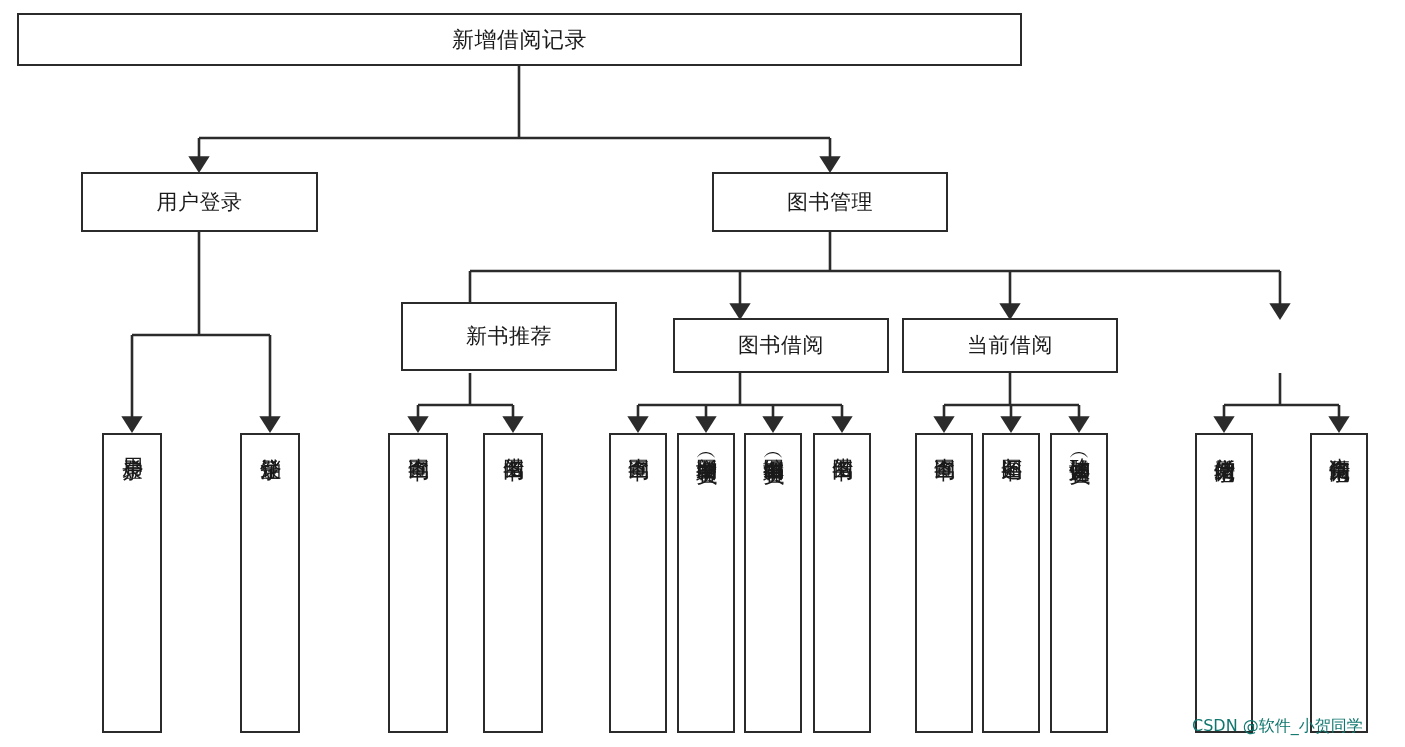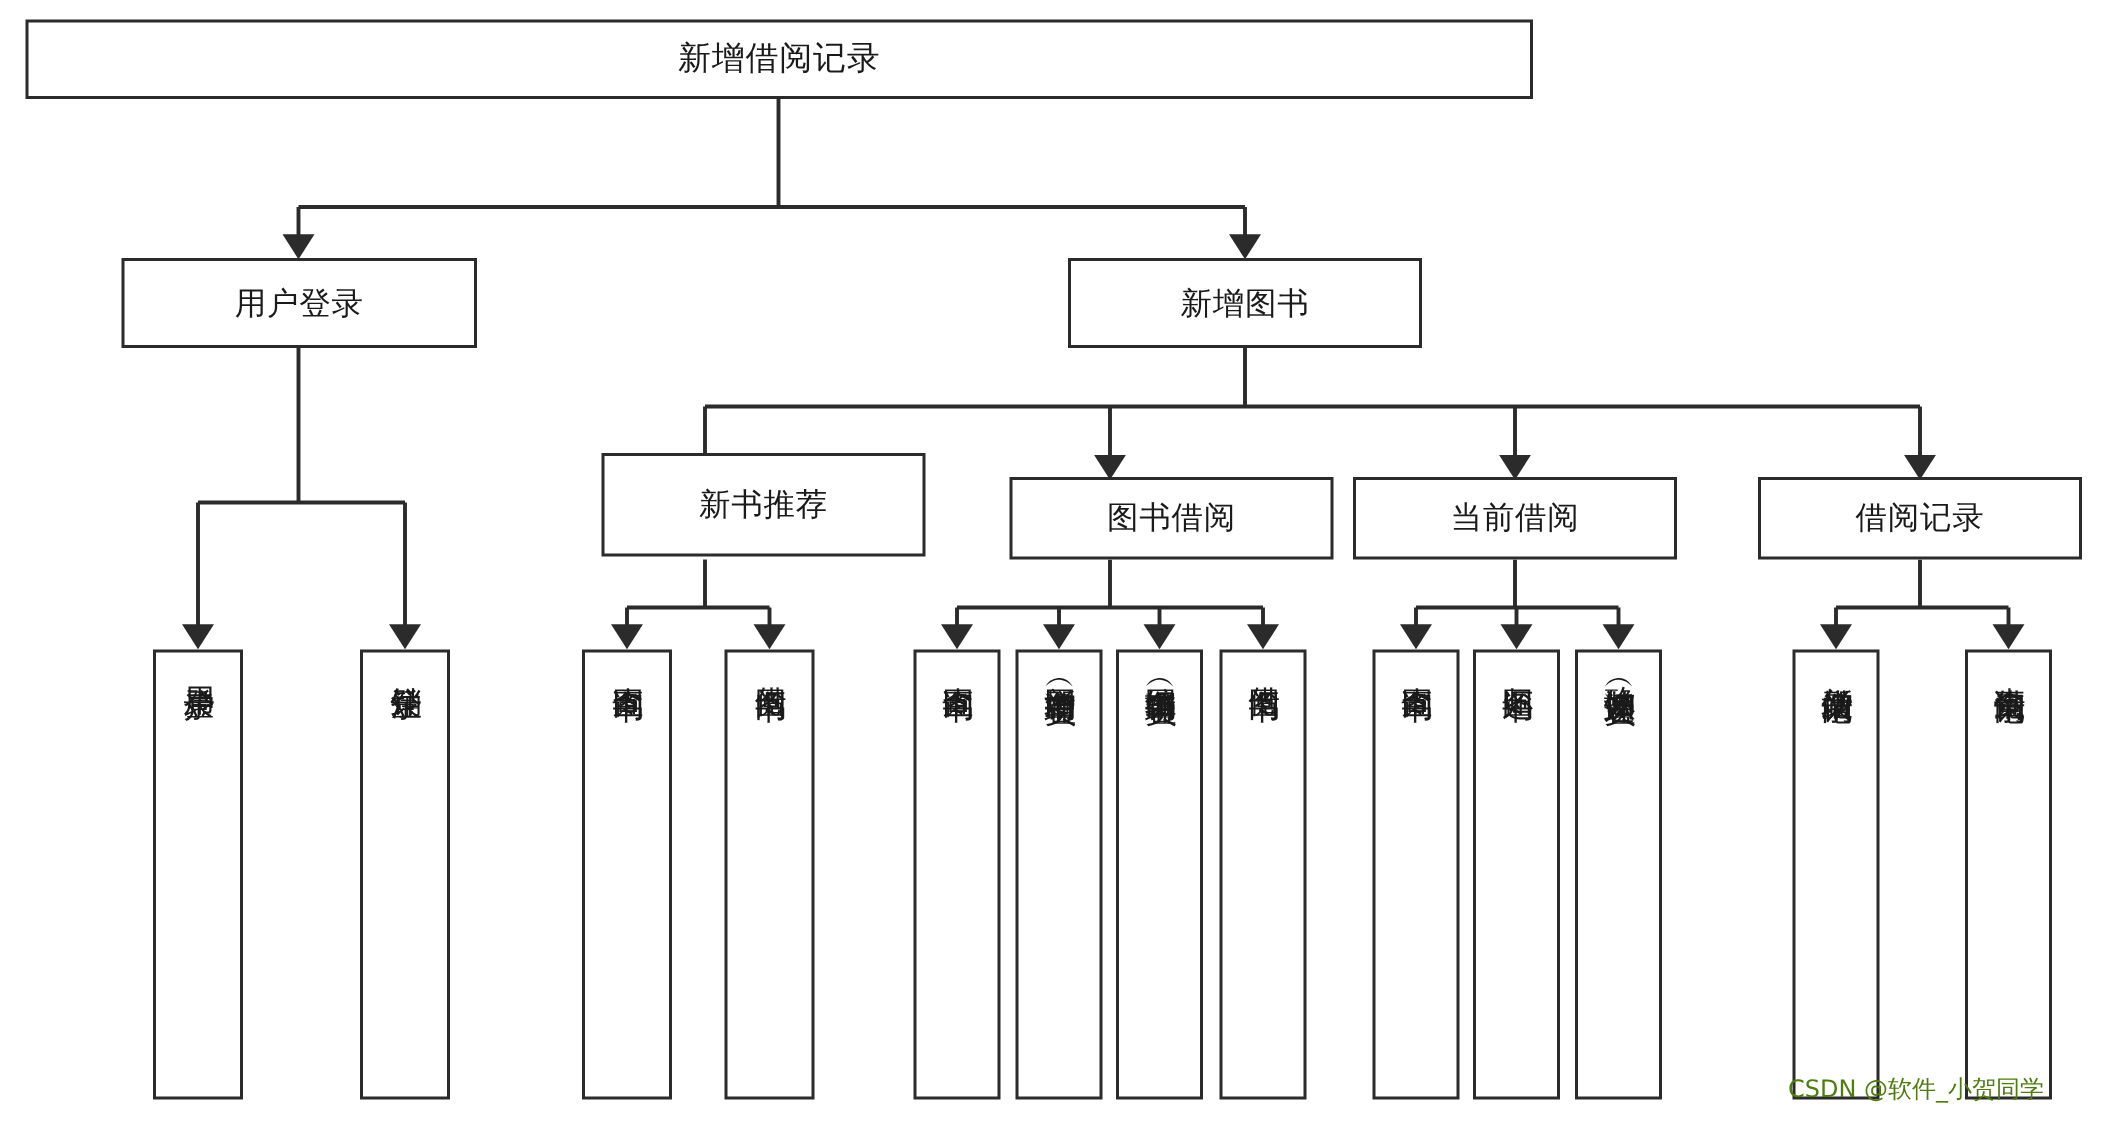--- a/index.html
+++ b/index.html
@@ -59,21 +59,21 @@
     writing-mode: vertical-rl;
     text-orientation: upright;
     font-size: 21px;
     line-height: 1.12;
     letter-spacing: 1px;
     white-space: nowrap;
   }
   .watermark {
     position: absolute;
     font-size: 16px;
-    color: #4d7c0f;
+    color: #0f766e;
     white-space: nowrap;
     user-select: none;
   }
 </style>
 </head>
 <body>
 
 <div id="diagram-root">
 
   <svg id="edges-layer" viewBox="0 0 1405 747" width="1405" height="747" xmlns="http://www.w3.org/2000/svg">
@@ -127,34 +127,31 @@
   </svg>
 
   <div class="node root horizontal" style="left:17px; top:13px; width:1005px; height:53px;">
     <span class="node-label">新增借阅记录</span>
   </div>
 
   <div class="node horizontal" style="left:81px; top:172px; width:237px; height:60px;">
     <span class="node-label">用户登录</span>
   </div>
   <div class="node horizontal" style="left:712px; top:172px; width:236px; height:60px;">
-    <span class="node-label">新增图书</span>
+    <span class="node-label">图书管理</span>
   </div>
 
   <div class="node horizontal" style="left:362px; top:302px; width:216px; height:69px;margin-left:39px;">
     <span class="node-label">新书推荐</span>
   </div>
   <div class="node horizontal" style="left:632px; top:318px; width:216px; height:55px;margin-left:41px;">
     <span class="node-label">图书借阅</span>
   </div>
   <div class="node horizontal" style="left:902px; top:318px; width:216px; height:55px;">
     <span class="node-label">当前借阅</span>
-  </div>
-  <div class="node horizontal" style="left:1172px; top:318px; width:216px; height:55px;">
-    <span class="node-label">借阅记录</span>
   </div>
 
   <div class="node vertical" style="left:102px; top:433px; width:60px; height:300px;">
     <span class="node-label">用户登录</span>
   </div>
   <div class="node vertical" style="left:240px; top:433px; width:60px; height:300px;">
     <span class="node-label">注销登录</span>
   </div>
 
   <div class="node vertical" style="left:388px; top:433px; width:60px; height:300px;">

